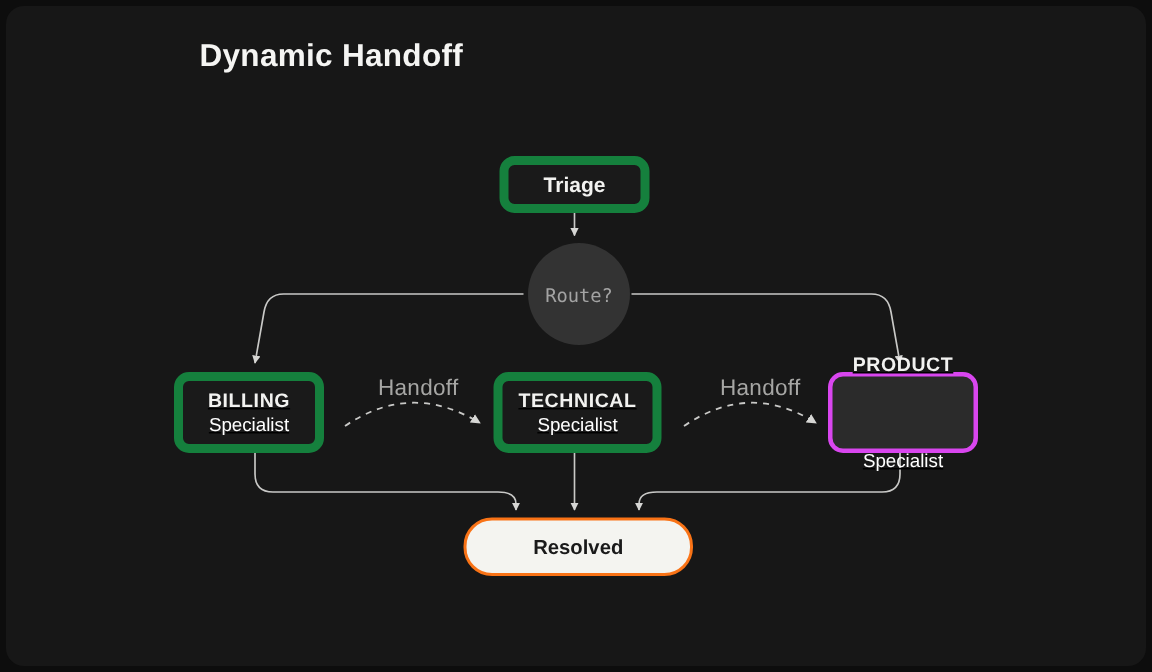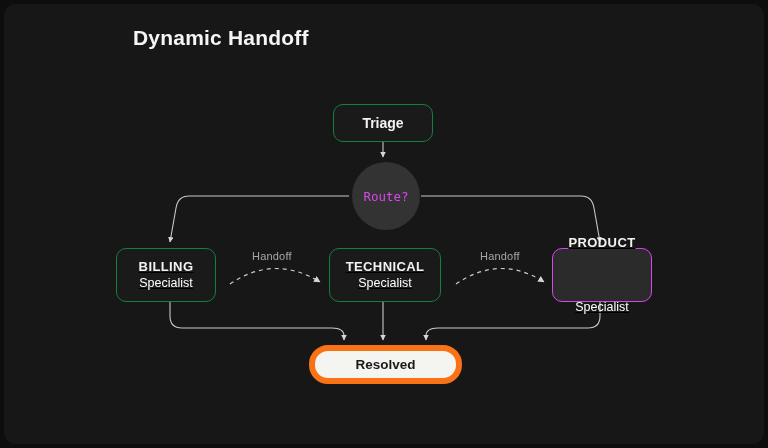--- a/index.html
+++ b/index.html
@@ -65,31 +65,31 @@
     position: absolute;
     box-sizing: border-box;
     display: flex;
     flex-direction: column;
     align-items: center;
     justify-content: center;
     border-radius: 10px;
   }
   .node-outline {
     background: #1a1a1a;
-    border: 1px solid #15803d;
+    border: 6px solid #15803d;
     text-align: right;
   }
   .node-filled {
     background: #2b2b2b;
-    border: 1px solid #d946ef;
+    border: 3px solid #d946ef;
     gap: 48px;
   }
   .node-light {
     background: #f4f4f0;
-    border: 6px solid #f97316;
+    border: 2px solid #f97316;
   }
 
   #node-triage {
     left: 329px;
     top: 100px;
     width: 100px;
     height: 38px;
   }
   #node-triage .lbl {
     font-size: 14px;
@@ -105,21 +105,21 @@
     height: 68px;
     border-radius: 50%;
     background: #333333;
     display: flex;
     align-items: center;
     justify-content: center;
   }
   #node-route .lbl {
     font-family: "DejaVu Sans Mono", monospace;
     font-size: 12.5px;
-    color: #d946ef;
+    color: #a3a3a3;
   }
 
   .spec {
     width: 100px;
     height: 54px;
     text-decoration: underline;
   }
   #node-billing { left: 112px; top: 244px; }
   #node-technical { left: 325px; top: 244px; width: 112px; }
   #node-product { left: 548px; top: 244px; }
@@ -145,21 +145,21 @@
     border-radius: 19px;
   }
   #node-resolved .lbl {
     font-size: 13.5px;
     font-weight: bold;
     color: #1a1a1a;
   }
 
   .edge-label {
     position: absolute;
-    font-size: 11px;
+    font-size: 15px;
     color: #a6a6a4;
     letter-spacing: 0.2px;
   }
   #label-handoff-left { left: 248px; top: 246px; }
   #label-handoff-right { left: 476px; top: 246px; }
 </style>
 </head>
 <body>
 
 <div class="card">

